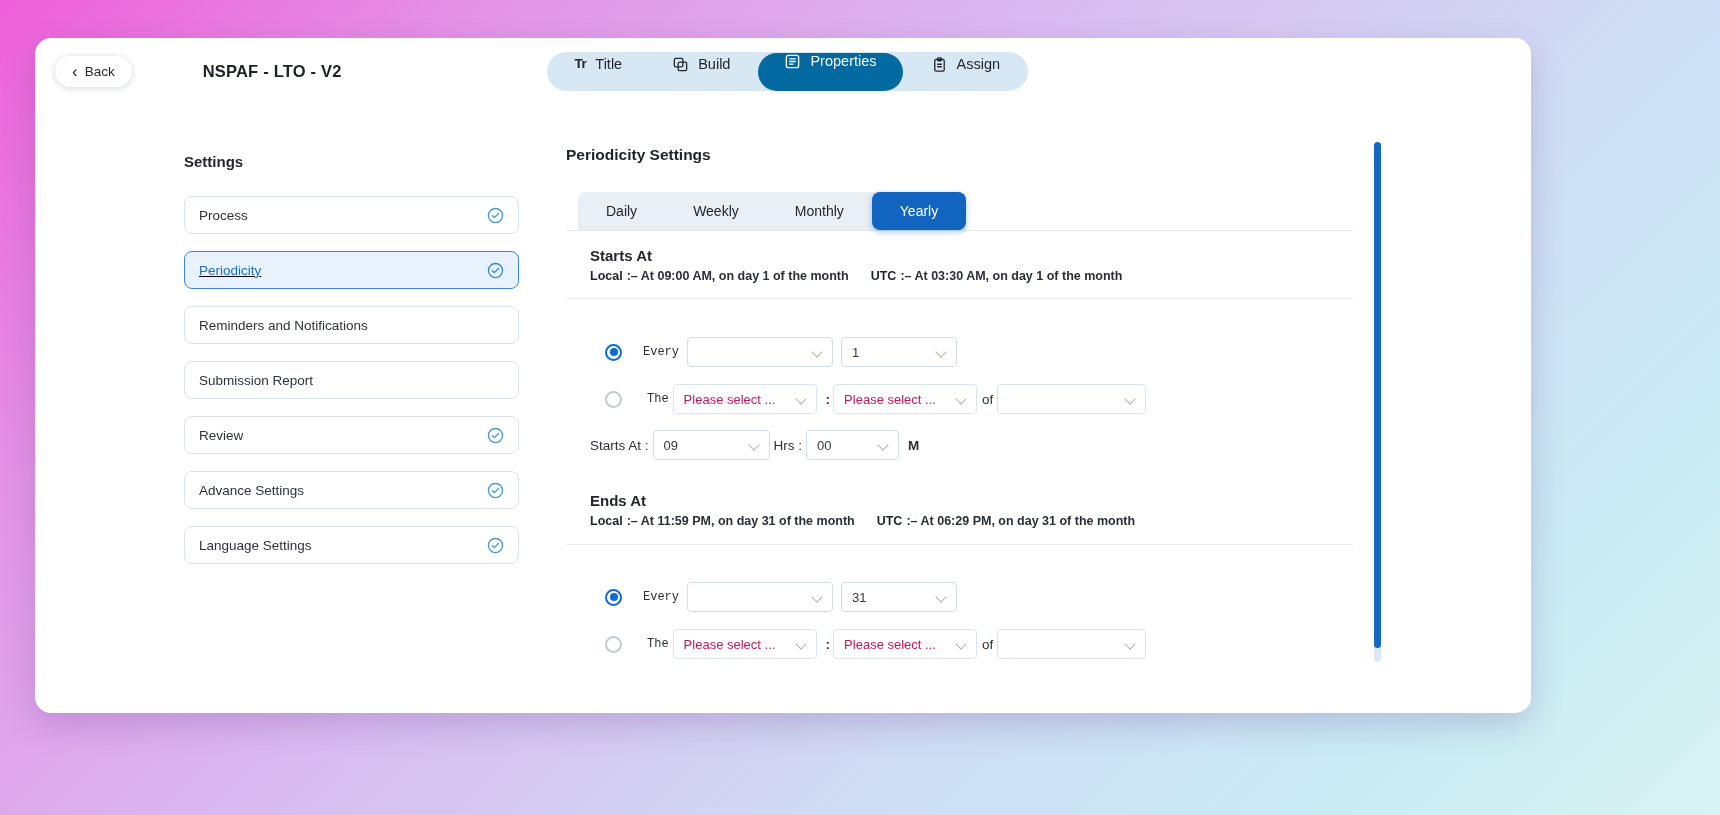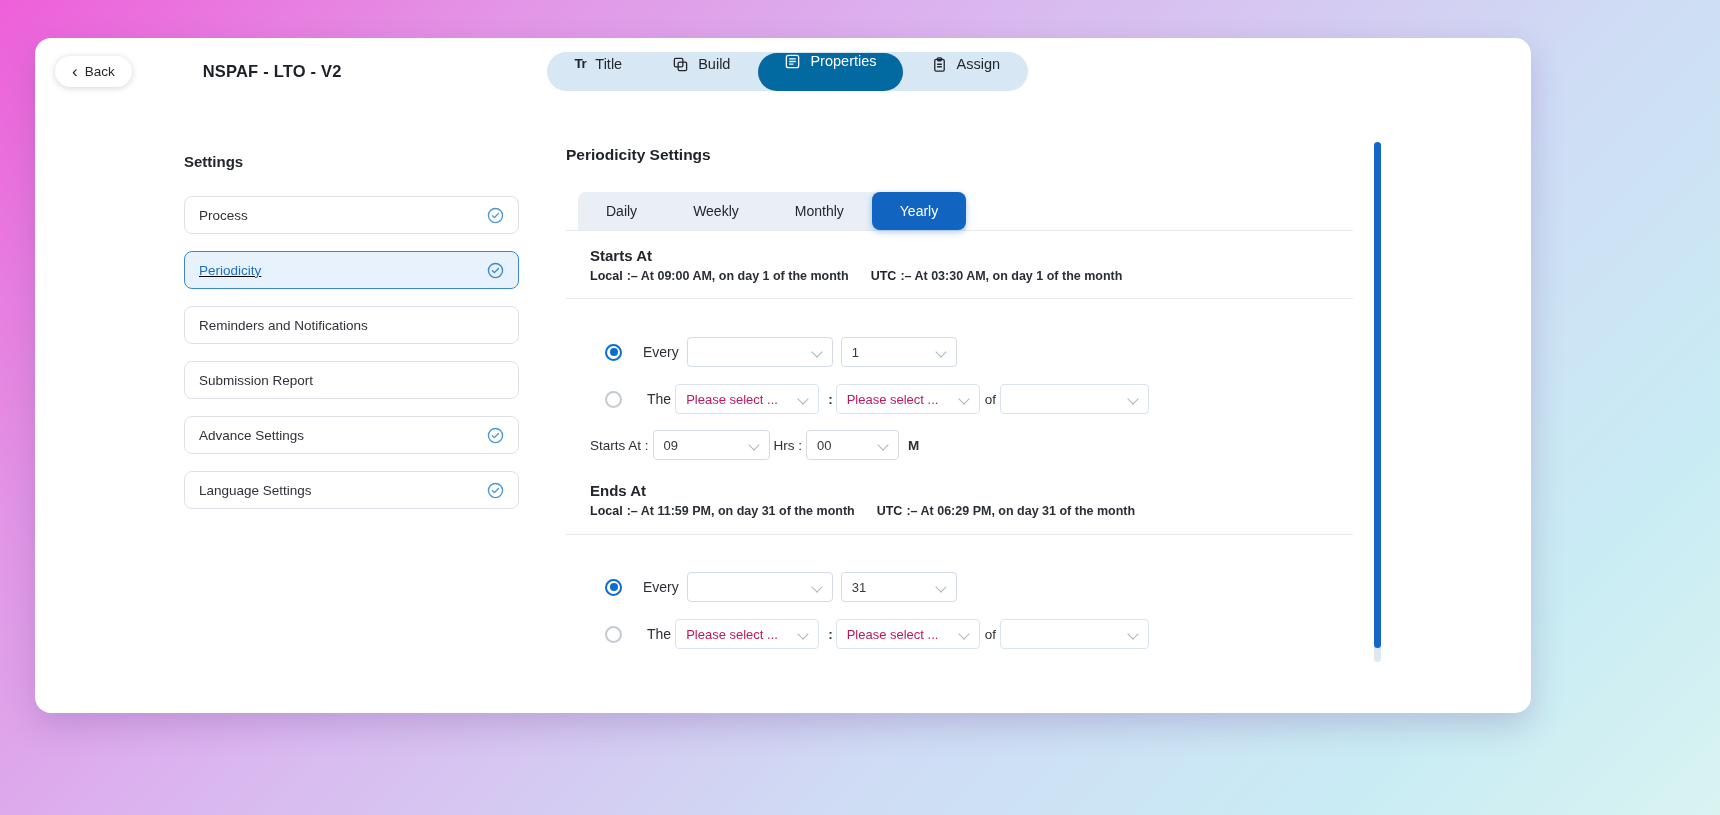--- a/index.html
+++ b/index.html
@@ -63,30 +63,30 @@
   .subline b { font-weight:700; color:#1f232a; }
   .subline .utc-part { margin-left:22px; }
   .subline .val { margin-left:4px; }
   .div2 { margin-top:15px; }
   .div3 { margin-top:16px; }
 
   .frow { display:flex; align-items:center; height:30px; }
   .row-every1 { margin-top:38px; }
   .row-the1   { margin-top:17px; }
   .row-time   { margin-top:16px; }
-  .head-ends  { margin-top:22px; }
+  .head-ends  { margin-top:32px; }
   .row-every2 { margin-top:37px; }
   .row-the2   { margin-top:17px; }
 
   .radio { width:17px; height:17px; border-radius:50%; flex:0 0 auto; position:relative; cursor:pointer; }
   .radio.on  { border:2px solid #0c6cd2; }
   .radio.on::after { content:""; position:absolute; inset:2.5px; border-radius:50%; background:#0c6cd2; }
   .radio.off { border:2px solid #c4cad2; }
 
-  .rlbl { font-size:14px; color:#2c3036; white-space:nowrap; }
+  .rlbl { font-size:12px; color:#2c3036; white-space:nowrap;font-family:Liberation Mono, monospace; }
   .dd {
     position:relative; height:30px; background:#fff; border:1px solid #d5dbe2; border-radius:4px;
     display:flex; align-items:center; padding:0 26px 0 10px; font-size:13px; color:#35393f; cursor:pointer;
   }
   .dd::after {
     content:""; position:absolute; right:11px; top:10px; width:7px; height:7px;
     border-right:1.6px solid #aeb5bd; border-bottom:1.6px solid #aeb5bd; transform:rotate(45deg);
   }
   .dd.light { border-color:#d9e4ef; }
   .dd .ph { color:#be185d; white-space:nowrap; overflow:hidden; }
@@ -178,20 +178,29 @@
     </div>
 
     <div class="s-item">
       <span class="lbl">Reminders and Notifications</span>
     </div>
 
     <div class="s-item">
       <span class="lbl">Submission Report</span>
     </div>
 
+    <div class="s-item">
+      <span class="lbl">Review</span>
+      <span>
+          <svg class="check-ic" viewBox="0 0 20 20" fill="none" stroke="#4a97d3" stroke-width="1.6">
+            <circle cx="10" cy="10" r="8.3"></circle>
+            <path d="M6.4 10.2l2.3 2.3 4.8-4.9" stroke-linecap="round" stroke-linejoin="round"></path>
+          </svg>
+        </span>
+    </div>
 
 
     <div class="s-item">
       <span class="lbl">Advance Settings</span>
       <span>
           <svg class="check-ic" viewBox="0 0 20 20" fill="none" stroke="#4a97d3" stroke-width="1.6">
             <circle cx="10" cy="10" r="8.3"></circle>
             <path d="M6.4 10.2l2.3 2.3 4.8-4.9" stroke-linecap="round" stroke-linejoin="round"></path>
           </svg>
         </span>

